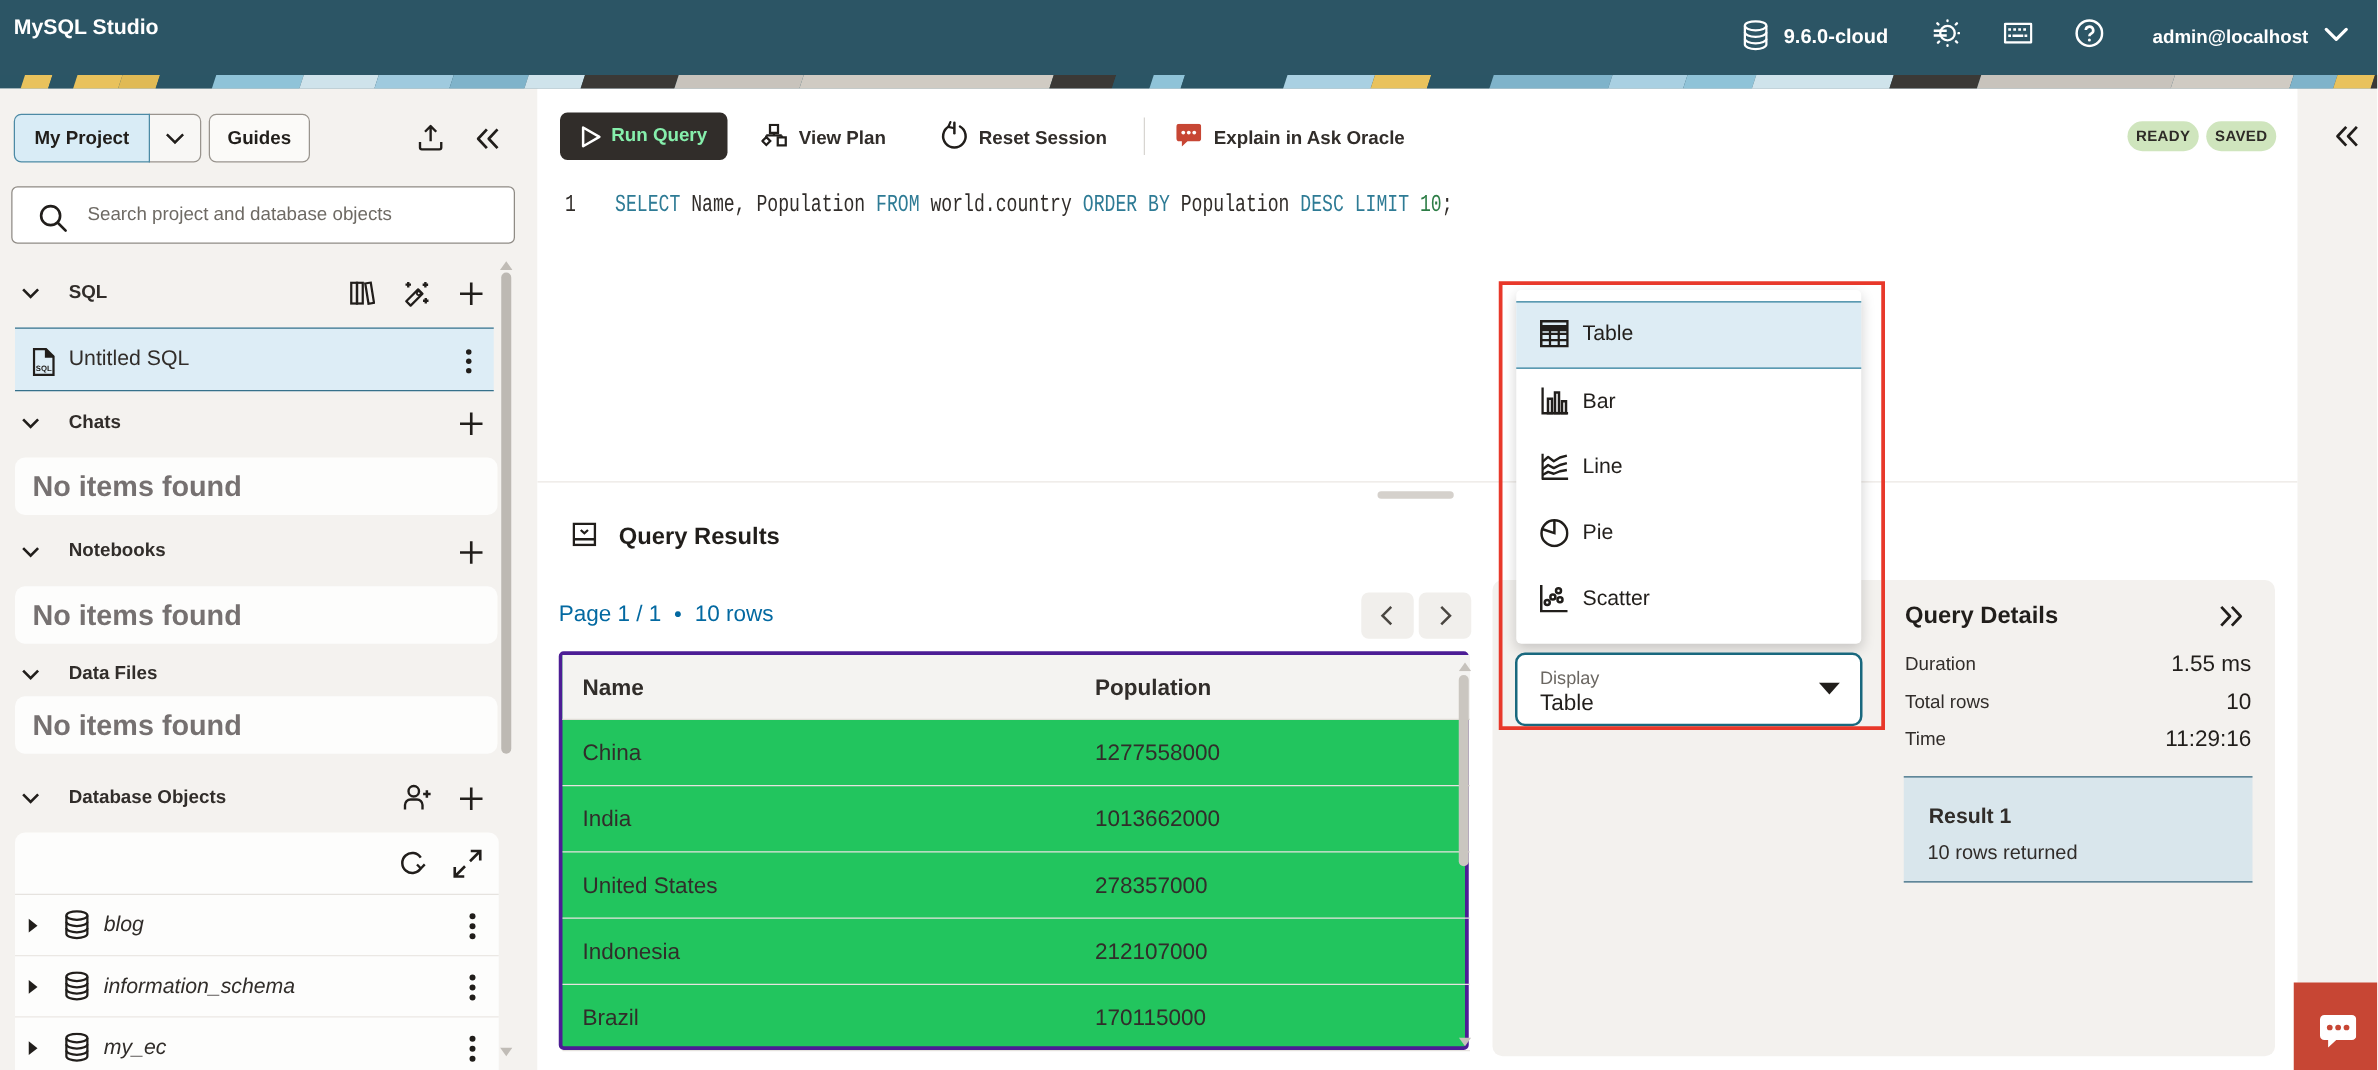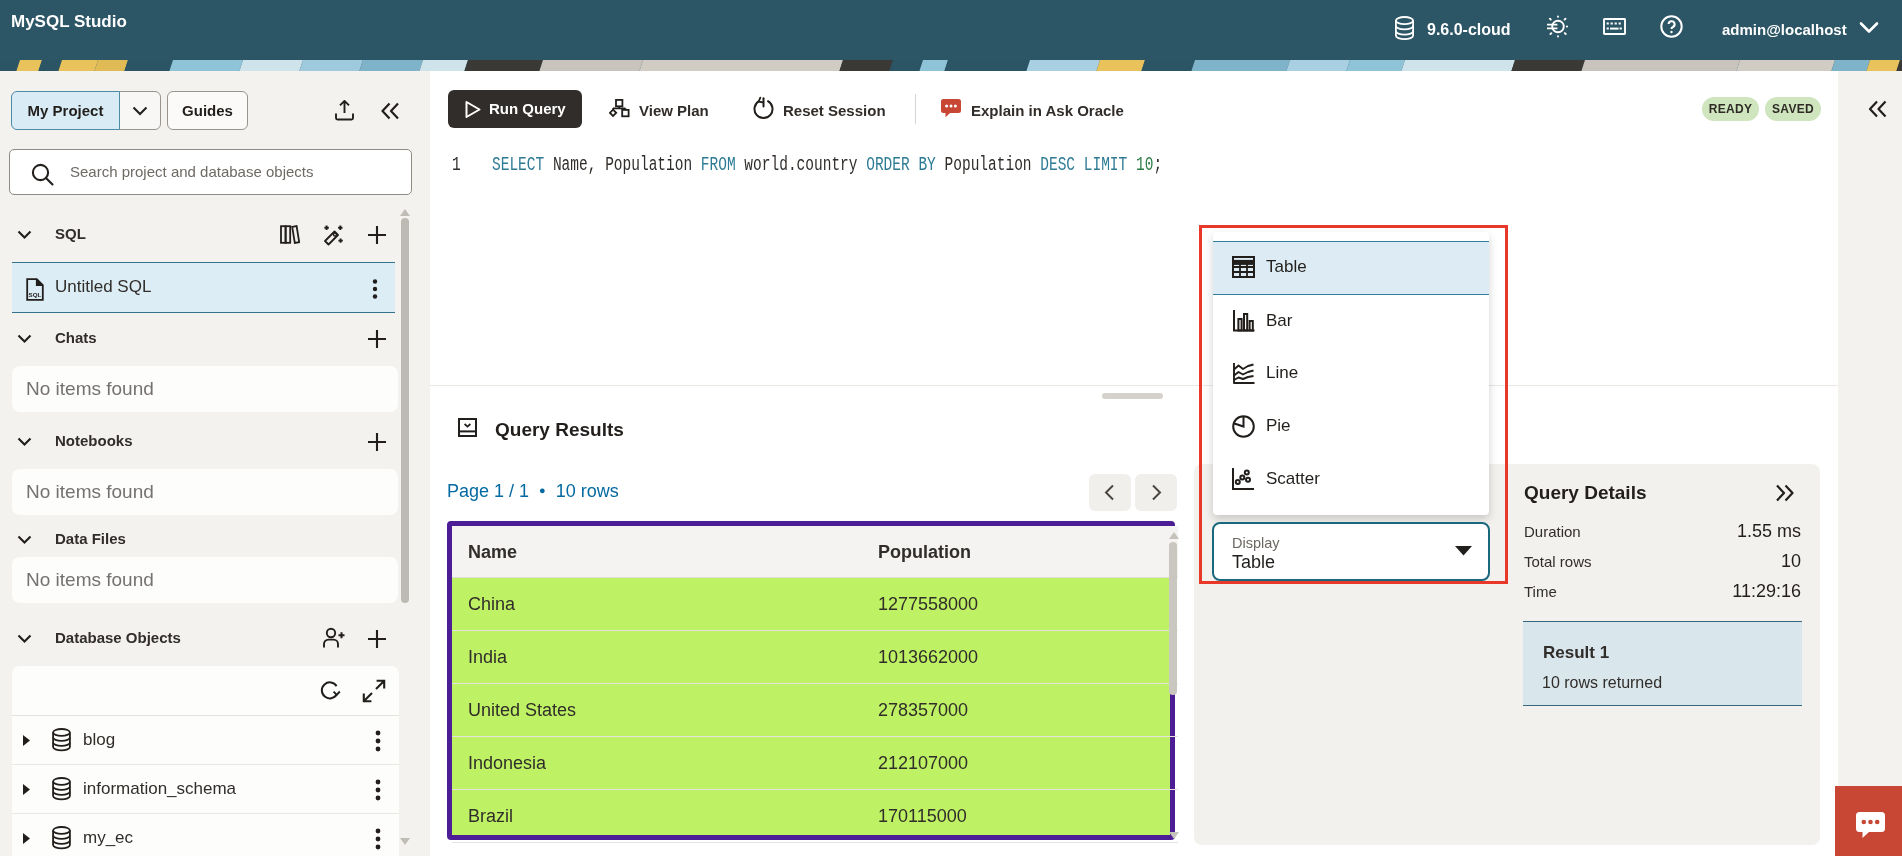--- a/index.html
+++ b/index.html
@@ -15,42 +15,42 @@
   .hlabel { position:absolute; top:0; height:60px; line-height:60px; font-weight:bold; font-size:17px; color:#fff; }
 
   
   .strip { position:absolute; left:0; top:60px; width:1902px; height:11px; }
 
   
   .sidebar { position:absolute; left:0; top:71px; width:430px; height:785px; background:#f4f2ef; }
   .btn { position:absolute; border:1px solid #99948e; border-radius:6px; background:#fbfaf8; font-weight:bold; font-size:15px; color:#211e1b; text-align:center; }
   .searchbox { position:absolute; left:9px; top:78px; width:403px; height:46px; background:#fff; border:1px solid #8f8b85; border-radius:5px; }
   .searchbox .ph { position:absolute; left:60px; top:0; line-height:44px; font-size:15px; color:#6e6a64; }
-  .noitems { position:absolute; left:12px; width:386px; height:46px; background:#fdfdfc; border-radius:8px; font-size:19px; color:#767171; line-height:46px; padding-left:14px; }
+  .noitems { position:absolute; left:12px; width:386px; height:46px; background:#fdfdfc; border-radius:8px; font-size:23px; color:#767171; line-height:46px; padding-left:14px;font-weight:bold; }
   .selrow { position:absolute; left:12px; top:191px; width:383px; height:51px; background:#ddedf6; border-top:1px solid #36718b; border-bottom:1px solid #36718b; }
-  .treepanel { position:absolute; left:12px; top:595px; width:387px; height:190px; background:#fdfdfc; border-radius:8px 8px 0 0; }
+  .treepanel { position:absolute; left:12px; top:595px; width:387px; height:190px; background:#fdfdfc; border-radius:8px 8px 0 0;font-style:italic; }
   .treerow { position:absolute; left:0; width:387px; height:49px; border-bottom:1px solid #ebe8e4; font-size:17px; }
   .sbscroll { position:absolute; left:400px; top:147px; width:9px; height:638px; }
 
   
   .main { position:absolute; left:430px; top:71px; width:1408px; height:785px; background:#fff; }
-  .runbtn { position:absolute; left:18px; top:19px; width:134px; height:38px; background:#312d2a; border-radius:6px; color:#ffffff; font-weight:bold; font-size:15px; }
+  .runbtn { position:absolute; left:18px; top:19px; width:134px; height:38px; background:#312d2a; border-radius:6px; color:#86efac; font-weight:bold; font-size:15px; }
   .pill { position:absolute; top:26px; height:24px; border-radius:12px; background:#cfe5bd; color:#2e2b27; font-weight:bold; font-size:12px; line-height:24px; text-align:center; letter-spacing:0.3px; }
 
   .code { position:absolute; left:0; top:81px; width:1408px; height:28px; font-family:"Liberation Mono", monospace; font-size:14.5px; white-space:pre; }
   .kw { color:#2e7b95; } .num { color:#2d7d46; }
 
   .divider { position:absolute; left:0; top:314px; width:1408px; height:1px; background:#ebe8e4; }
   .dragpill { position:absolute; left:672px; top:322px; width:61px; height:6px; border-radius:3px; background:#d5d1cc; }
 
   .qrtitle { position:absolute; left:65px; top:348px; font-weight:bold; font-size:19px; color:#211e1b; }
   .pagerow { position:absolute; left:17px; top:410px; font-size:18px; color:#0369a1; }
   .pgbtn { position:absolute; top:403px; width:42px; height:37px; background:#f1efec; border-radius:6px; }
 
-  .rtable { position:absolute; left:17px; top:450px; width:728px; height:319px; background:#bef264; border:5px solid #4c1d95; border-radius:4px; }
+  .rtable { position:absolute; left:17px; top:450px; width:728px; height:319px; background:#22c55e; border:3px solid #4c1d95; border-radius:4px; }
   .rtable .hrow { position:absolute; left:0; top:0; width:726px; height:52px; background:#f4f3f1; border-bottom:1px solid #e0ddd8; font-weight:bold; }
   .rtable .drow { position:absolute; left:0; width:726px; height:53px; border-bottom:1px solid #e6e3df; }
   .cell1 { position:absolute; left:16px; top:0; font-size:18px; line-height:52px; }
   .cell2 { position:absolute; left:426px; top:0; font-size:18px; line-height:52px; }
 
   
   .qd { position:absolute; left:764px; top:393px; width:626px; height:381px; background:#f3f1ee; border-radius:8px; }
   .qd .hd { position:absolute; left:330px; top:18px; font-weight:bold; font-size:19px; color:#211e1b; }
   .qd .lbl { position:absolute; left:330px; font-size:15px; color:#312d2a; }
   .qd .val { position:absolute; right:19px; font-size:18px; color:#211e1b; text-align:right; }

